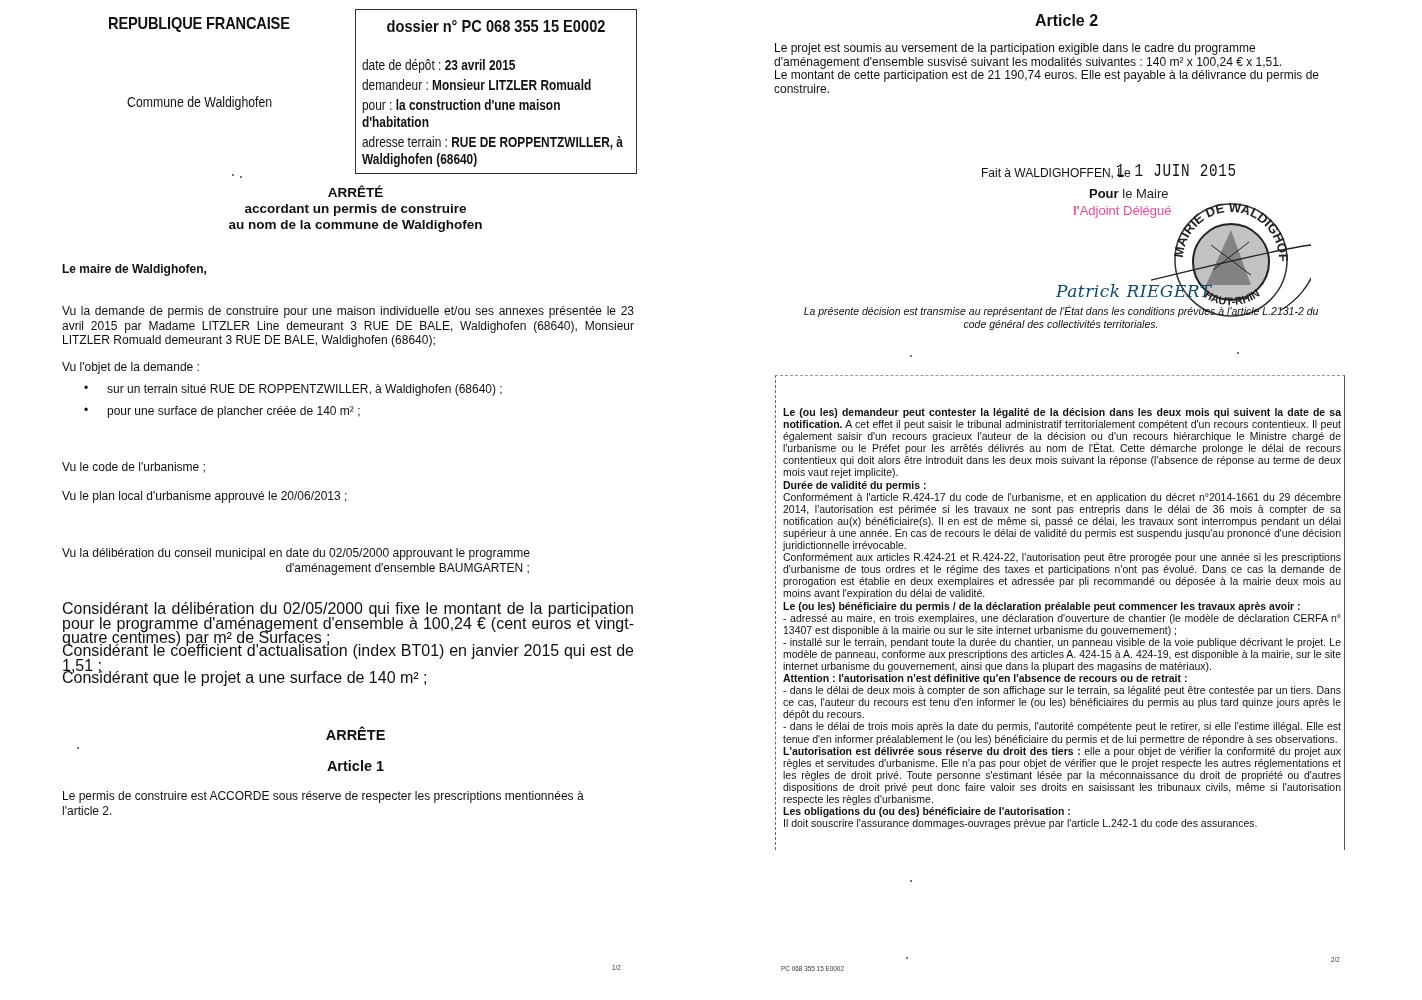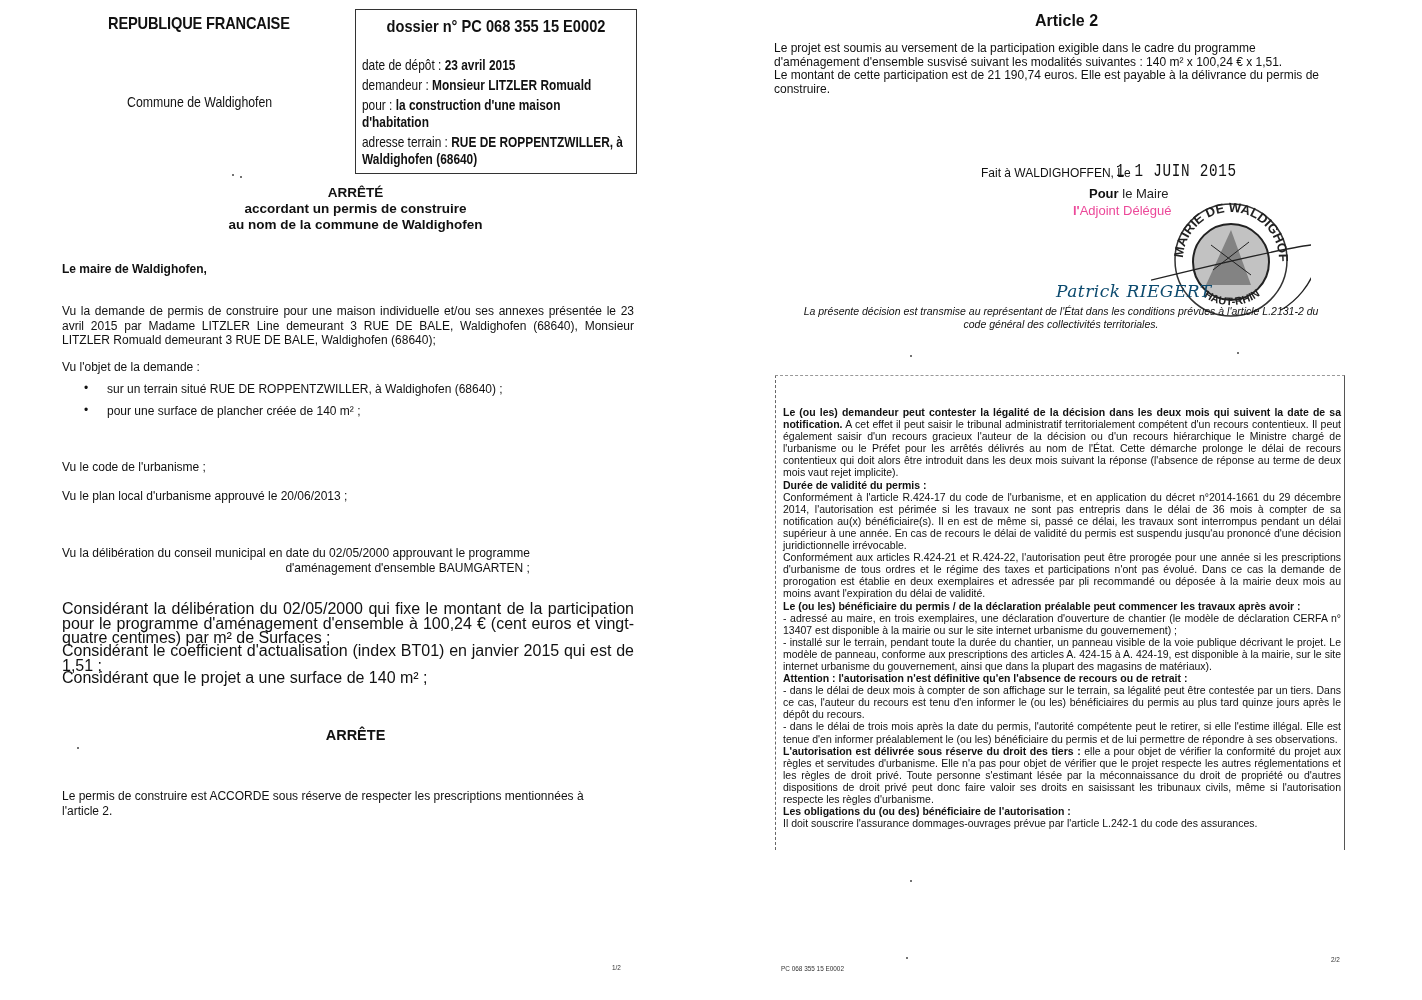--- a/index.html
+++ b/index.html
@@ -103,20 +103,21 @@
     <div>Vu la délibération du conseil municipal en date du 02/05/2000 approuvant le programme</div>
     <div>d'aménagement d'ensemble BAUMGARTEN ;</div>
   </div>
 
   <div class="abs cons" style="top:602px;">Considérant la délibération du 02/05/2000 qui fixe le montant de la participation pour le programme d'aménagement d'ensemble à 100,24 € (cent euros et vingt-quatre centimes) par m² de Surfaces ;</div>
   <div class="abs cons" style="top:644px;">Considérant le coefficient d'actualisation (index BT01) en janvier 2015 qui est de 1,51 ;</div>
   <div class="abs cons" style="top:671px;">Considérant que le projet a une surface de 140 m² ;</div>
 
   <div class="abs arrete2">ARRÊTE</div>
   <div class="speck" style="left:77px;top:747px;"></div>
+  <div class="abs article1">Article 1</div>
   <div class="abs accorde">Le permis de construire est ACCORDE sous réserve de respecter les prescriptions mentionnées à l'article 2.</div>
 
   <div class="abs pagenum1">1/2</div>
 </div>
 
 <div class="page" id="page2">
 
   <div class="abs article2">Article 2</div>
   <div class="abs art2-text">
     <div>Le projet est soumis au versement de la participation exigible dans le cadre du programme</div>

